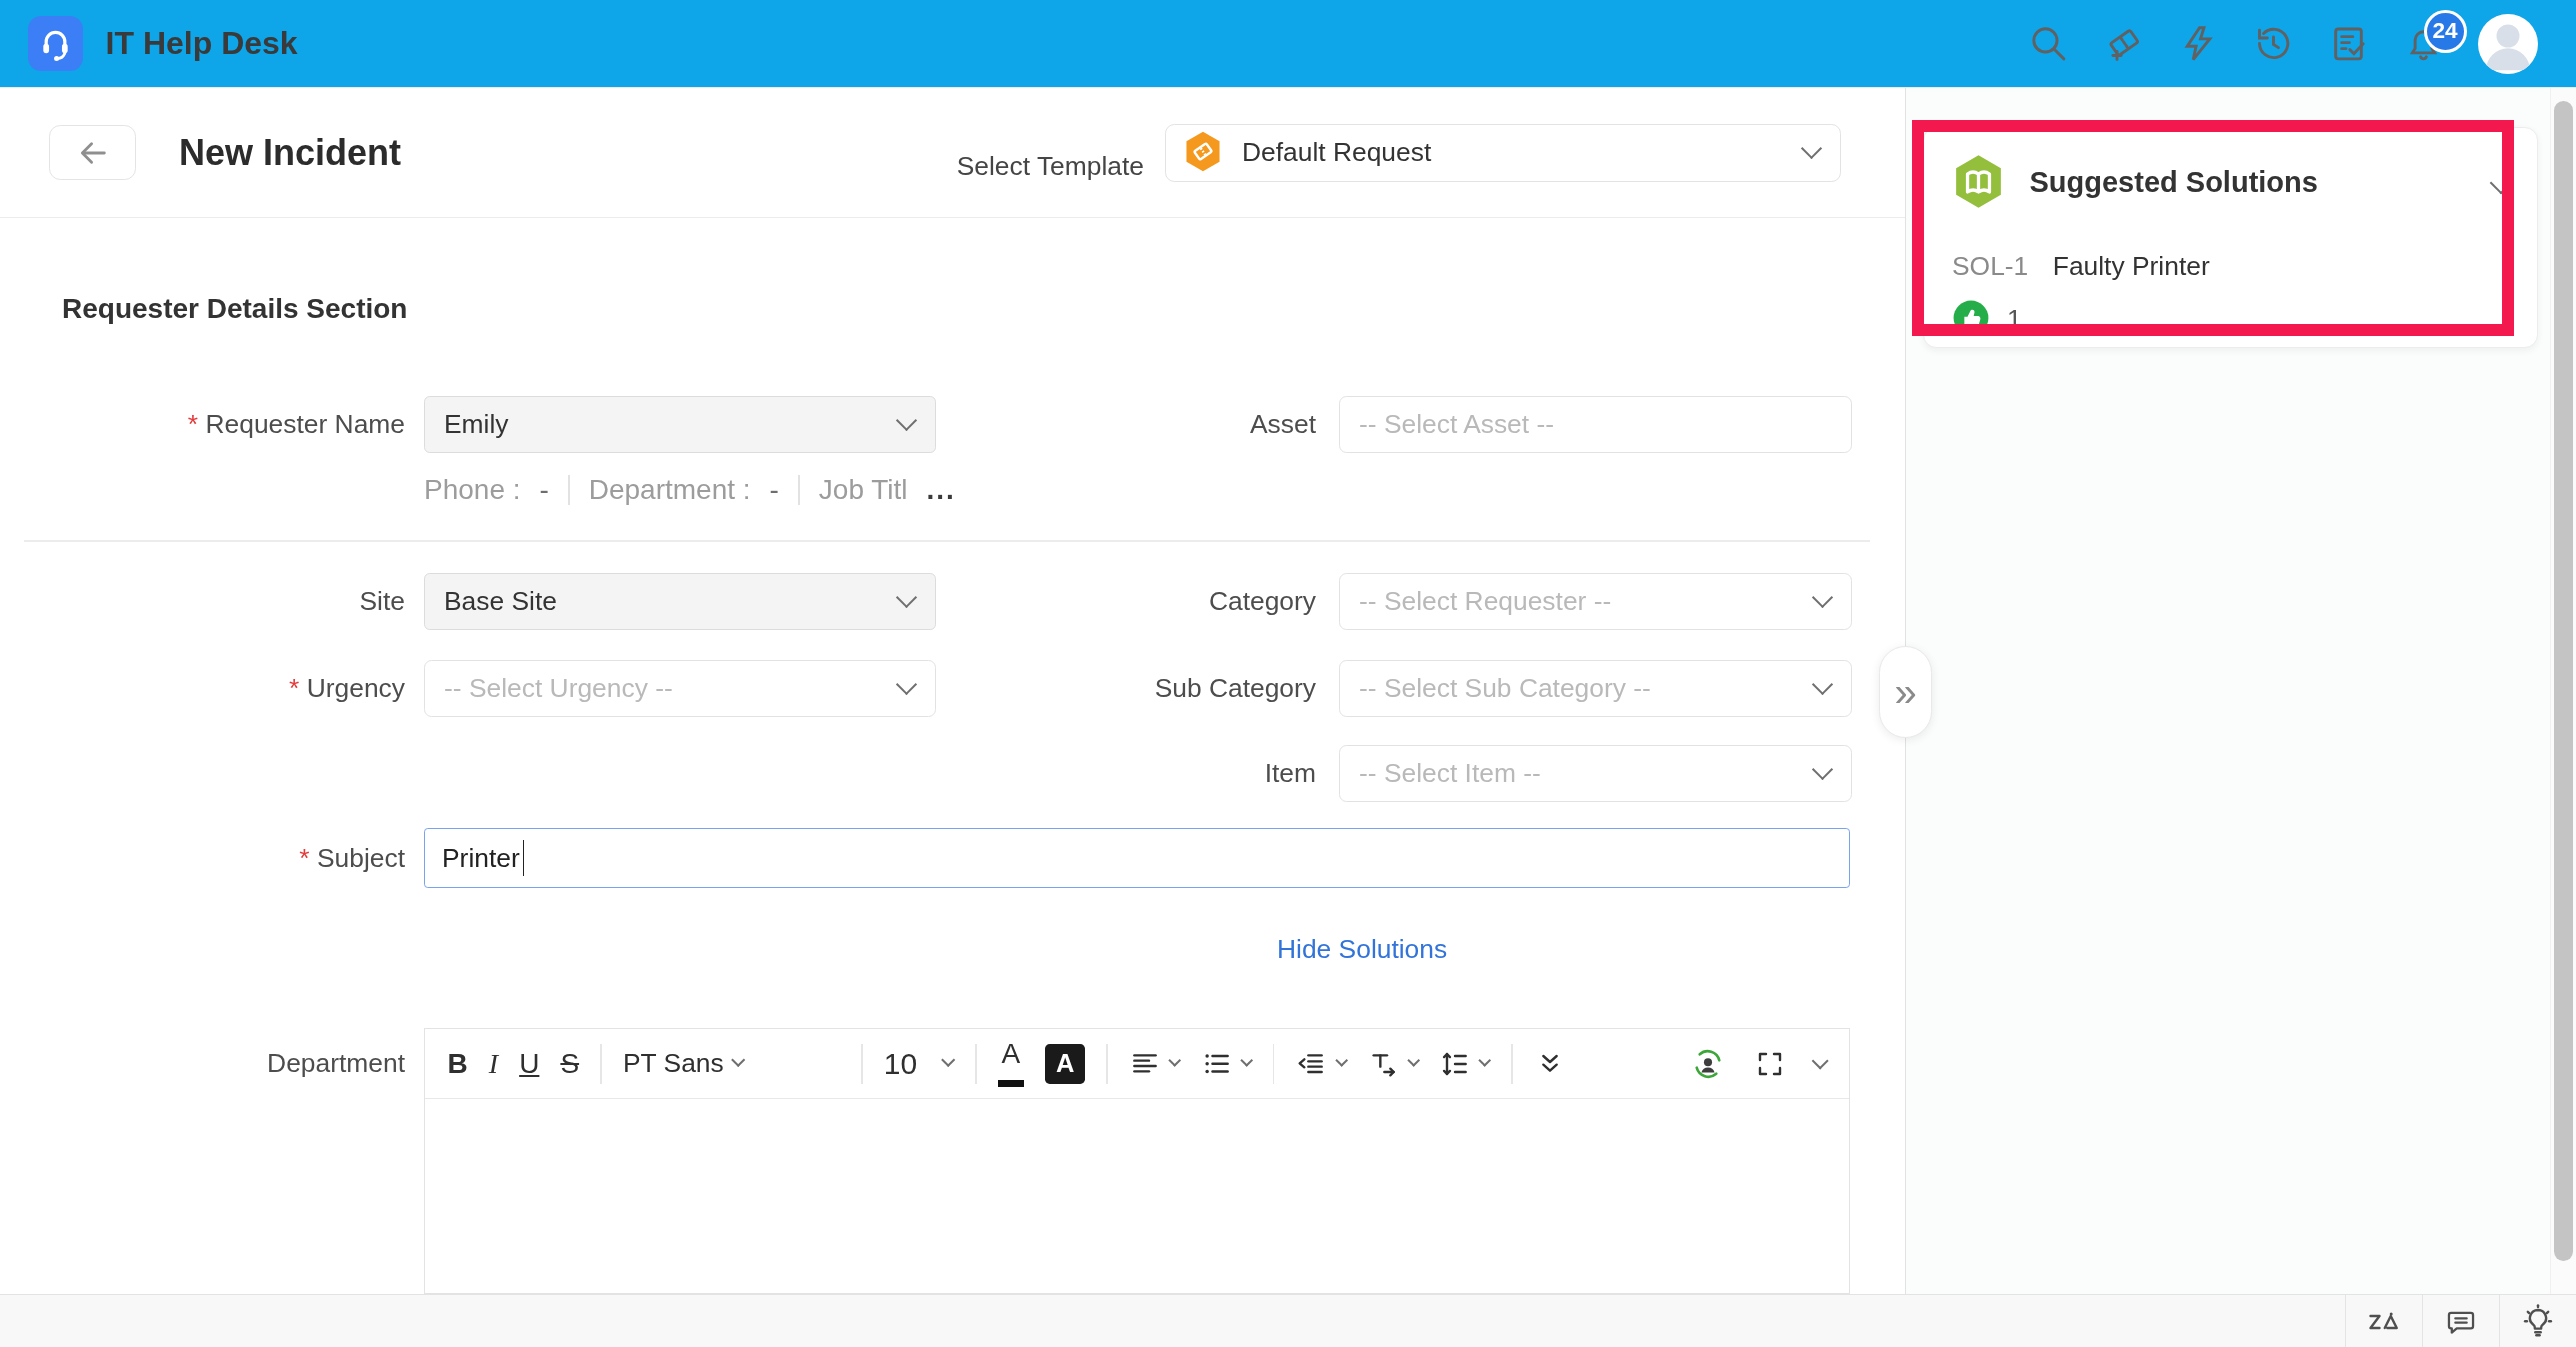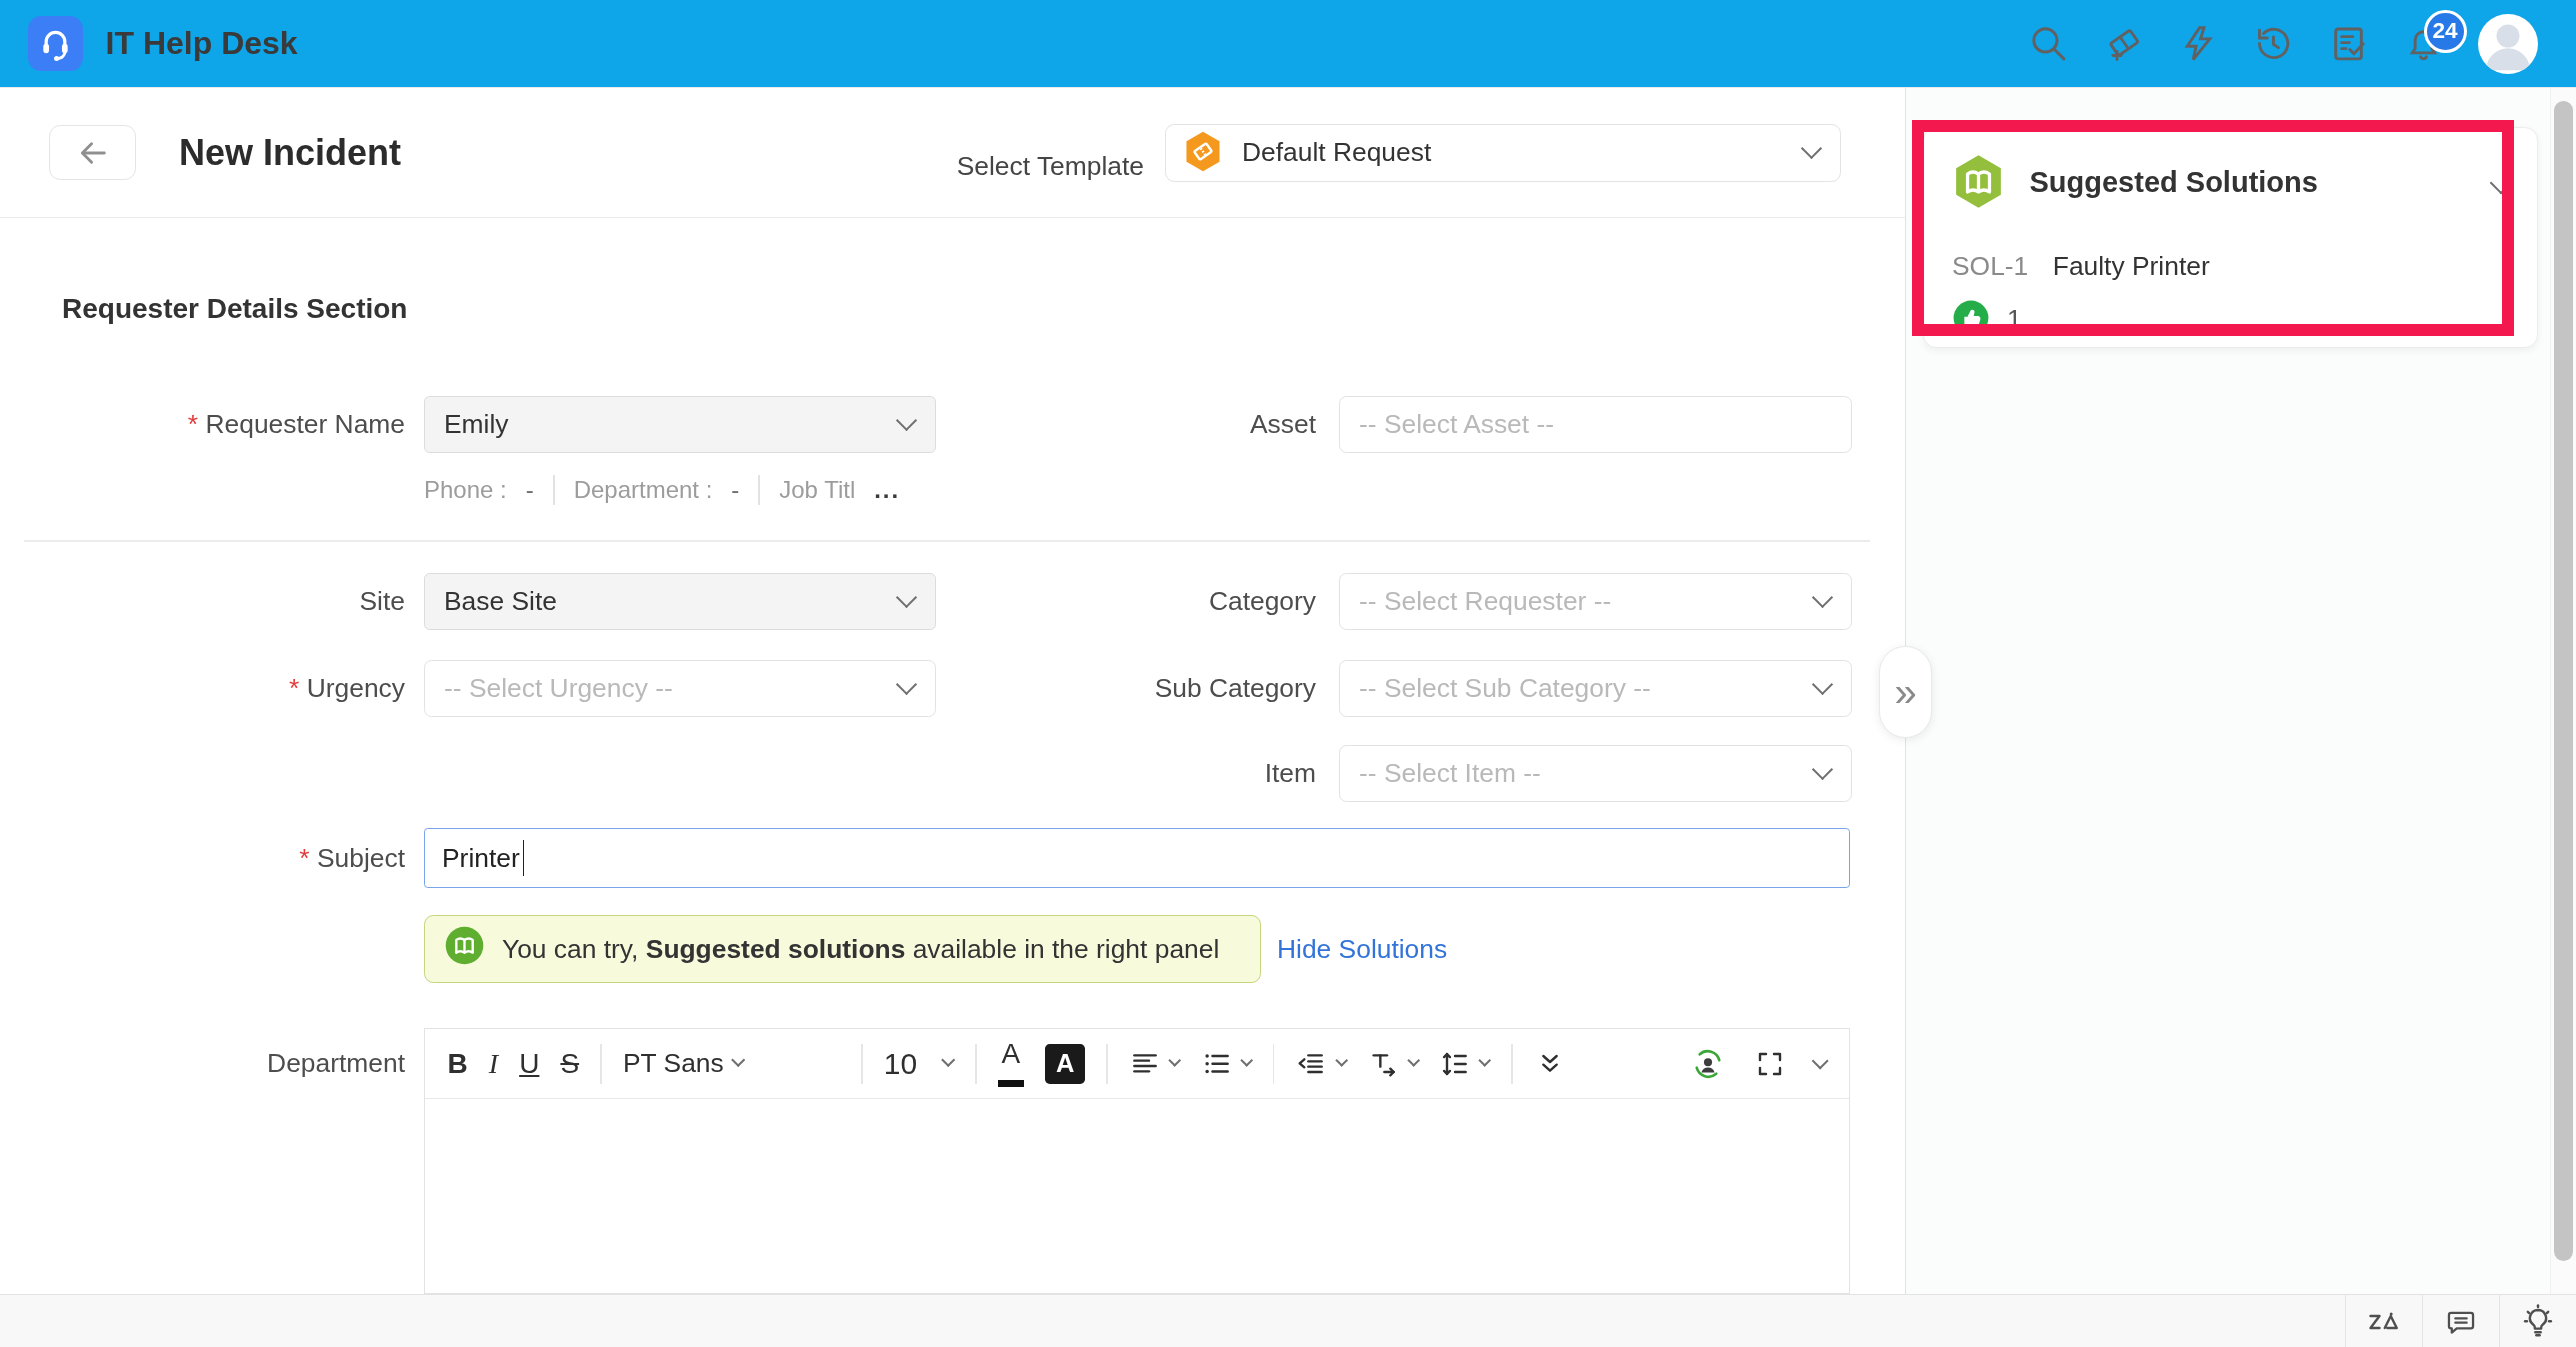--- a/index.html
+++ b/index.html
@@ -49,21 +49,21 @@
          display:flex; align-items:center; padding:0 55px 0 19px; font-size:26.4px; color:#333; cursor:pointer; }
   .sel.gray { background:#f4f4f4; border-color:#dcdcdc; border-radius:5.7px; }
   .ph { color:#b9b9b9; }
   .f-l { left:424px; width:512px; }
   .f-r { left:1339px; width:513px; }
   .chev { position:absolute; right:21px; top:50%; width:15px; height:15px; margin-top:-11.3px;
           border-right:2.8px solid #6f6f6f; border-bottom:2.8px solid #6f6f6f; transform:rotate(45deg); }
   .chev.inline { position:static; margin:0 0 5.7px 0; }
 
   .meta-row { position:absolute; left:424px; top:251px; height:41px; display:flex; align-items:center;
-              gap:19px; font-size:24px; color:#9c9c9c; }
+              gap:19px; font-size:28px; color:#9c9c9c; }
   .meta-val { color:#6e6e6e; }
   .meta-sep { width:1.9px; height:30px; background:#e2e2e2; }
   .meta-dots { color:#3a3a3a; font-weight:700; letter-spacing:1.9px; }
 
   .hdiv { position:absolute; left:23.6px; top:322px; width:1846px; height:1.9px; background:#ececec; }
 
   .subject-box { position:absolute; left:424px; top:610px; width:1426px; height:60px;
                  border:1.9px solid #79a4ec; border-radius:3.8px; background:#fff;
                  display:flex; align-items:center; padding:0 17px; font-size:26.4px; color:#222; cursor:text; }
   .caret { width:1.9px; height:36px; background:#222; margin-left:2.8px; animation:blink 1.1s infinite; }
@@ -290,34 +290,20 @@
       </div>
 
       <div class="lbl-l" style="top:610px; line-height:60px;">
         <span class="req">*</span><span>Subject</span>
       </div>
       <div class="subject-box">
         <span>Printer</span>
         <span class="caret"></span>
       </div>
 
-      <div class="banner">
-        <span>
-          <svg width="41" height="41" viewBox="0 0 24 24">
-            <circle cx="12" cy="12" r="11" fill="#5fae2f"></circle>
-            <g stroke="#fff" stroke-width="1.4" fill="none" stroke-linejoin="round">
-              <path d="M7.2 8.8c1.5-1.1 3.2-1.1 4.8 0 1.6-1.1 3.3-1.1 4.8 0v7.4c-1.5-1.1-3.2-1.1-4.8 0-1.6-1.1-3.3-1.1-4.8 0Z"></path>
-              <line x1="12" y1="8.8" x2="12" y2="16.2"></line>
-            </g>
-          </svg>
-        </span>
-        <span>
-          <span>You can try, </span><b>Suggested solutions</b><span> available in the right panel</span>
-        </span>
-      </div>
       <span class="hide-link">Hide Solutions</span>
 
       <div class="lbl-l" style="top:810px; line-height:70px;">Department</div>
       <div class="editor">
         <div class="etoolbar">
           <span class="tbi tb-b">B</span>
           <span class="tbi tb-i">I</span>
           <span class="tbi tb-u">U</span>
           <span class="tbi tb-s">S</span>
           <span class="tdiv"></span>

